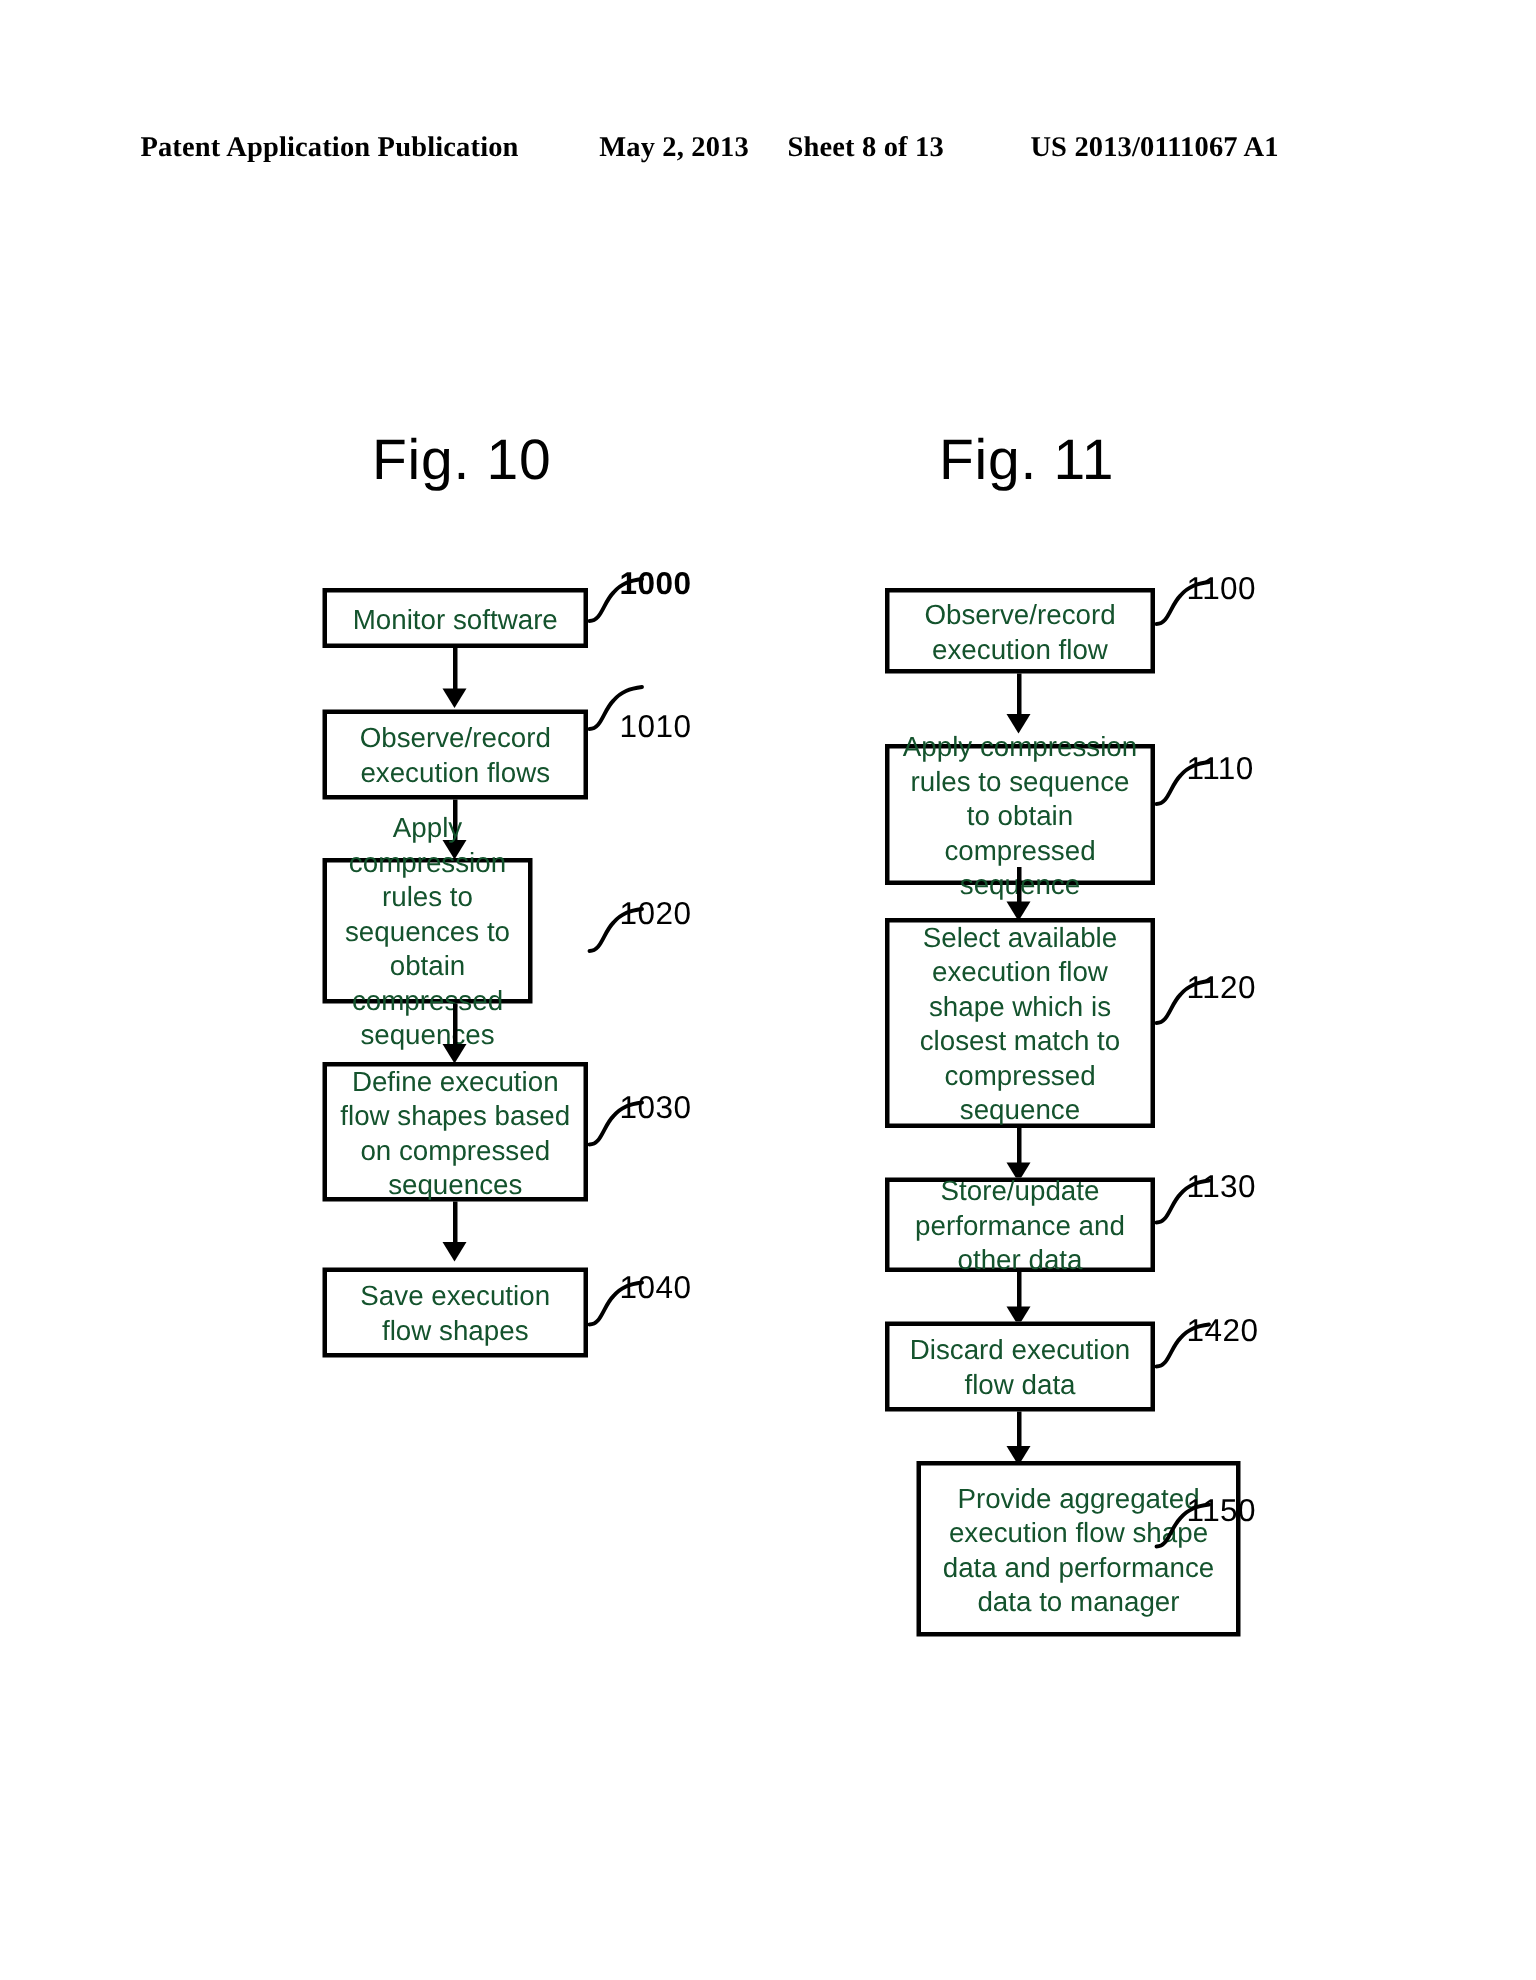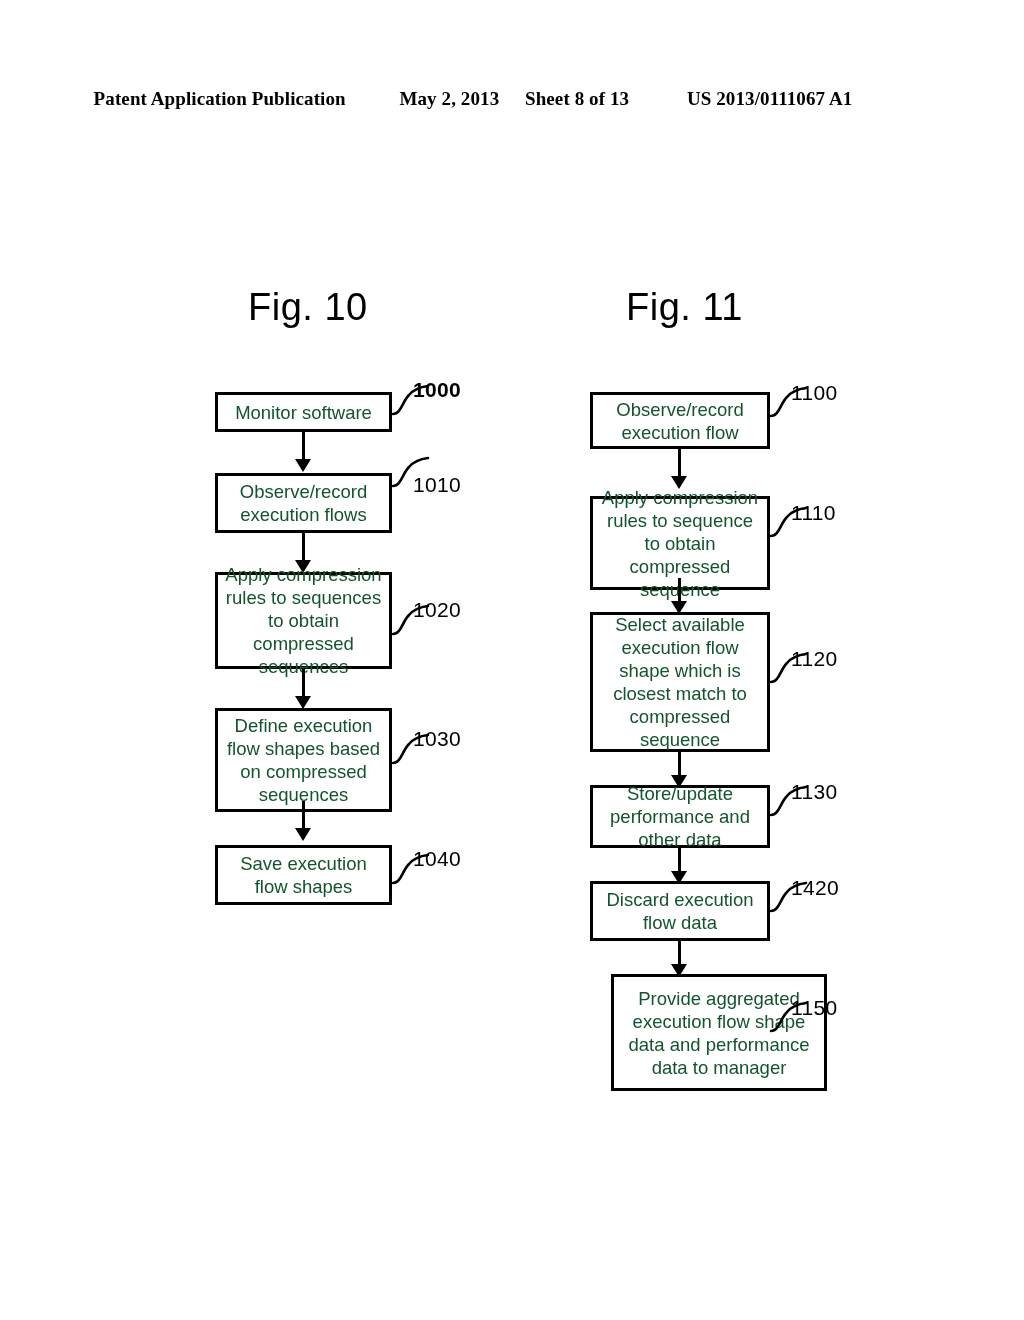--- a/index.html
+++ b/index.html
@@ -142,34 +142,34 @@
   <svg class="leader" style="left:392px; top:450px; width:40px; height:42px;" viewBox="0 0 40 42">
     <path d="M1,36 C9,36 10,24 17,17 C22,11 28,9 36,8"></path>
   </svg>
   <div class="ref-num" style="left:413px; top:450px;margin-top:23px;">1010</div>
 
   <div class="connector" style="left:303px; top:533px; height:40px;">
     <span class="shaft" style="height:28px;"></span>
     <span class="head" style="top:27px;"></span>
   </div>
 
-  <div class="node" style="left:215px; top:572px; width:177px; height:97px;">
+  <div class="node" style="left:215px; top:572px; width:140px; height:97px;">
     <span class="node-text">Apply compression rules to sequences to obtain compressed sequences</span>
   </div>
   <svg class="leader" style="left:392px; top:598px; width:40px; height:42px;" viewBox="0 0 40 42">
     <path d="M1,36 C9,36 10,24 17,17 C22,11 28,9 36,8"></path>
   </svg>
   <div class="ref-num" style="left:413px; top:598px;">1020</div>
 
   <div class="connector" style="left:303px; top:669px; height:40px;">
     <span class="shaft" style="height:28px;"></span>
     <span class="head" style="top:27px;"></span>
   </div>
 
-  <div class="node" style="left:215px; top:708px; width:177px; height:104px;">
+  <div class="node" style="left:215px; top:708px; width:177px; height:93px;">
     <span class="node-text">Define execution flow shapes based on compressed sequences</span>
   </div>
   <svg class="leader" style="left:392px; top:727px; width:40px; height:42px;" viewBox="0 0 40 42">
     <path d="M1,36 C9,36 10,24 17,17 C22,11 28,9 36,8"></path>
   </svg>
   <div class="ref-num" style="left:413px; top:727px;">1030</div>
 
   <div class="connector" style="left:303px; top:801px; height:40px;">
     <span class="shaft" style="height:28px;"></span>
     <span class="head" style="top:27px;"></span>

